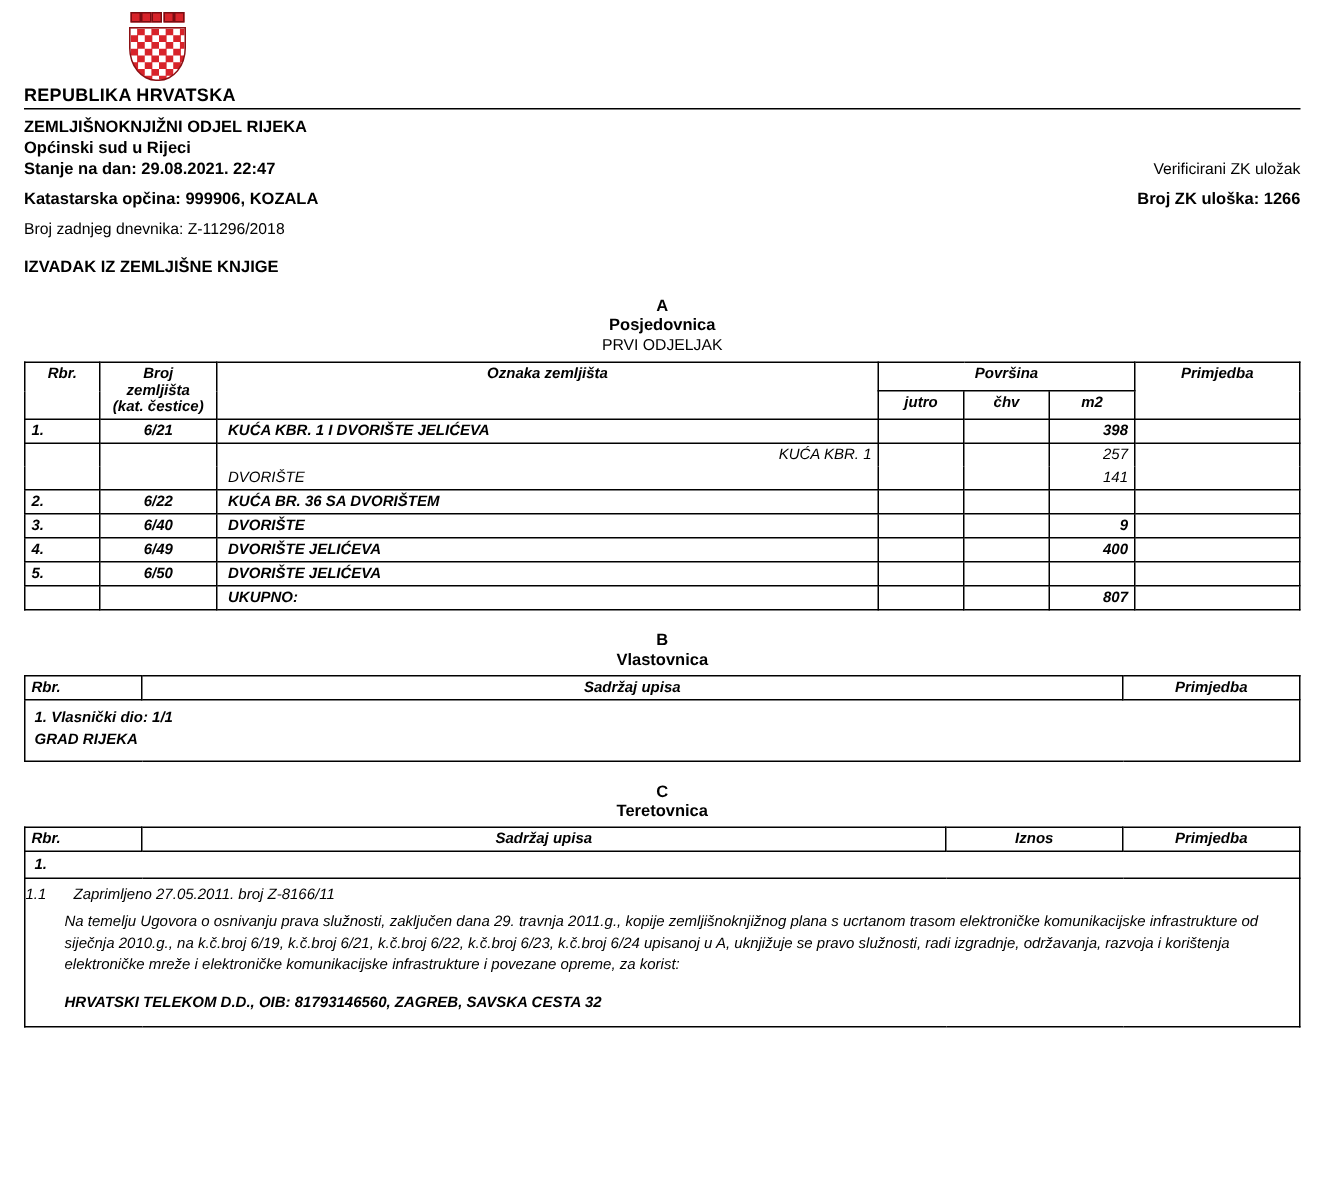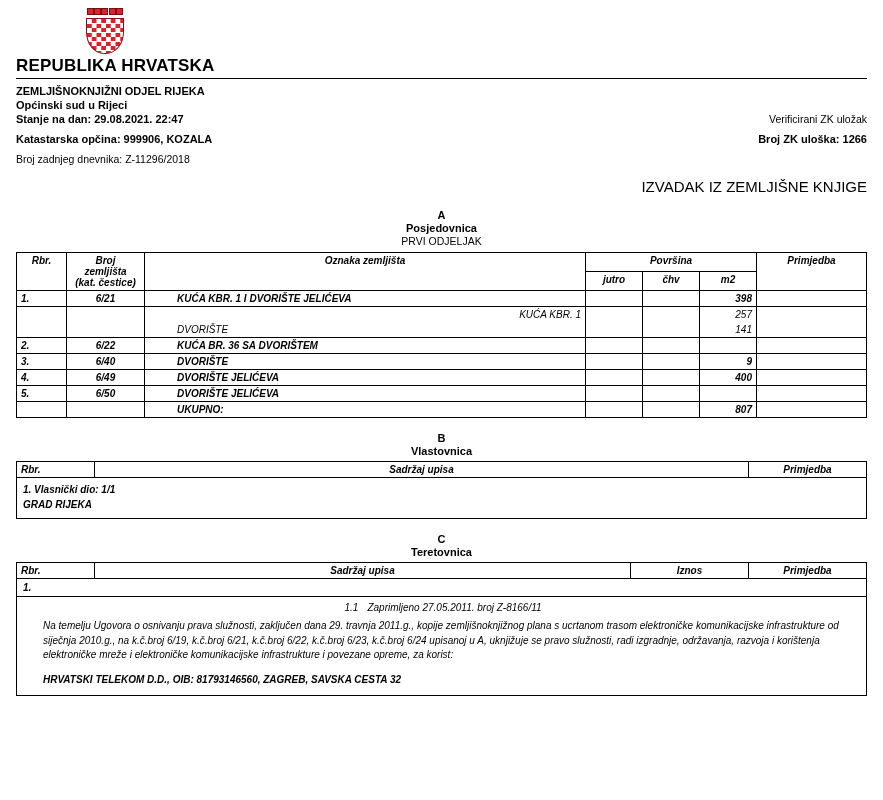--- a/index.html
+++ b/index.html
@@ -54,41 +54,41 @@
     width: 38px; height: 36px;
     background:
       repeating-conic-gradient(#d8232a 0% 25%, #ffffff 0% 50%) 0 0 / 9.5px 9px;
     border: 1px solid #8c1014;
     border-radius: 0 0 18px 18px / 0 0 22px 22px;
   }
 
   
   .country {
     font-weight: bold;
-    font-size: 17px;
+    font-size: 12px;
     letter-spacing: .2px;
     padding-bottom: 2px;
   }
   .rule {
     border-bottom: 1px solid #000;
     margin-bottom: 5px;
   }
   .hdr-line { line-height: 14px; }
   .hdr-bold { font-weight: bold; }
   .row-split {
     display: flex;
     justify-content: space-between;
     align-items: baseline;
   }
   .gap-6 { height: 6px; }
 
   .doc-title {
-    text-align: right;
-    font-weight: normal;
-    font-size: 15px;
+    text-align: left;
+    font-weight: bold;
+    font-size: 11px;
     margin-top: 12px;
   }
 
   .section-letter {
     text-align: center;
     font-weight: bold;
     margin-top: 14px;
   }
   .section-name {
     text-align: center;
@@ -119,21 +119,21 @@
     padding: 3px 4px;
   }
   .tbl-a { margin-top: 5px; }
   .c-rbr { width: 50px; text-align: left; }
   .c-broj { width: 78px; text-align: center; }
   .c-oznaka { }
   .c-unit { width: 57px; text-align: right; }
   .c-prim { width: 110px; }
   .b { font-weight: bold; }
   .center { text-align: center; }
-  .indent { padding-left: 32px; }
+  .indent { padding-left: 7px; }
 
   .tbl-b { margin-top: 4px; }
   .tbl-c { margin-top: 4px; }
   .b-rbr { width: 78px; }
   .b-prim { width: 118px; }
   .c-iznos { width: 118px; }
   .c-prim2 { width: 118px; }
 
   .cell-pad { padding: 3px 6px; }
   .owner-cell { padding: 4px 6px 6px 6px; line-height: 15px; }
@@ -332,21 +332,21 @@
         <th class="c-iznos">Iznos</th>
         <th class="c-prim2">Primjedba</th>
       </tr>
     </thead>
     <tbody>
       <tr>
         <td class="b cell-pad" colspan="4">1.</td>
       </tr>
       <tr>
         <td colspan="4" style="padding:0;">
-          <div style="padding:5px 6px 2px 26px;text-align:center;">
+          <div style="padding:5px 6px 2px 26px;">
             <span style="display:inline-block;width:32px;margin-left:-26px;padding-left:0;">1.1</span><span>Zaprimljeno 27.05.2011. broj Z-8166/11</span>
           </div>
           <div class="c-body">
             <div class="para">Na temelju Ugovora o osnivanju prava služnosti, zaključen dana 29. travnja 2011.g., kopije zemljišnoknjižnog plana s ucrtanom trasom elektroničke komunikacijske infrastrukture od siječnja 2010.g., na k.č.broj 6/19, k.č.broj 6/21, k.č.broj 6/22, k.č.broj 6/23, k.č.broj 6/24 upisanoj u A, uknjižuje se pravo služnosti, radi izgradnje, održavanja, razvoja i korištenja elektroničke mreže i elektroničke komunikacijske infrastrukture i povezane opreme, za korist:</div>
             <div class="para2">HRVATSKI TELEKOM D.D., OIB: 81793146560, ZAGREB, SAVSKA CESTA 32</div>
           </div>
         </td>
       </tr>
     </tbody>
   </table>

